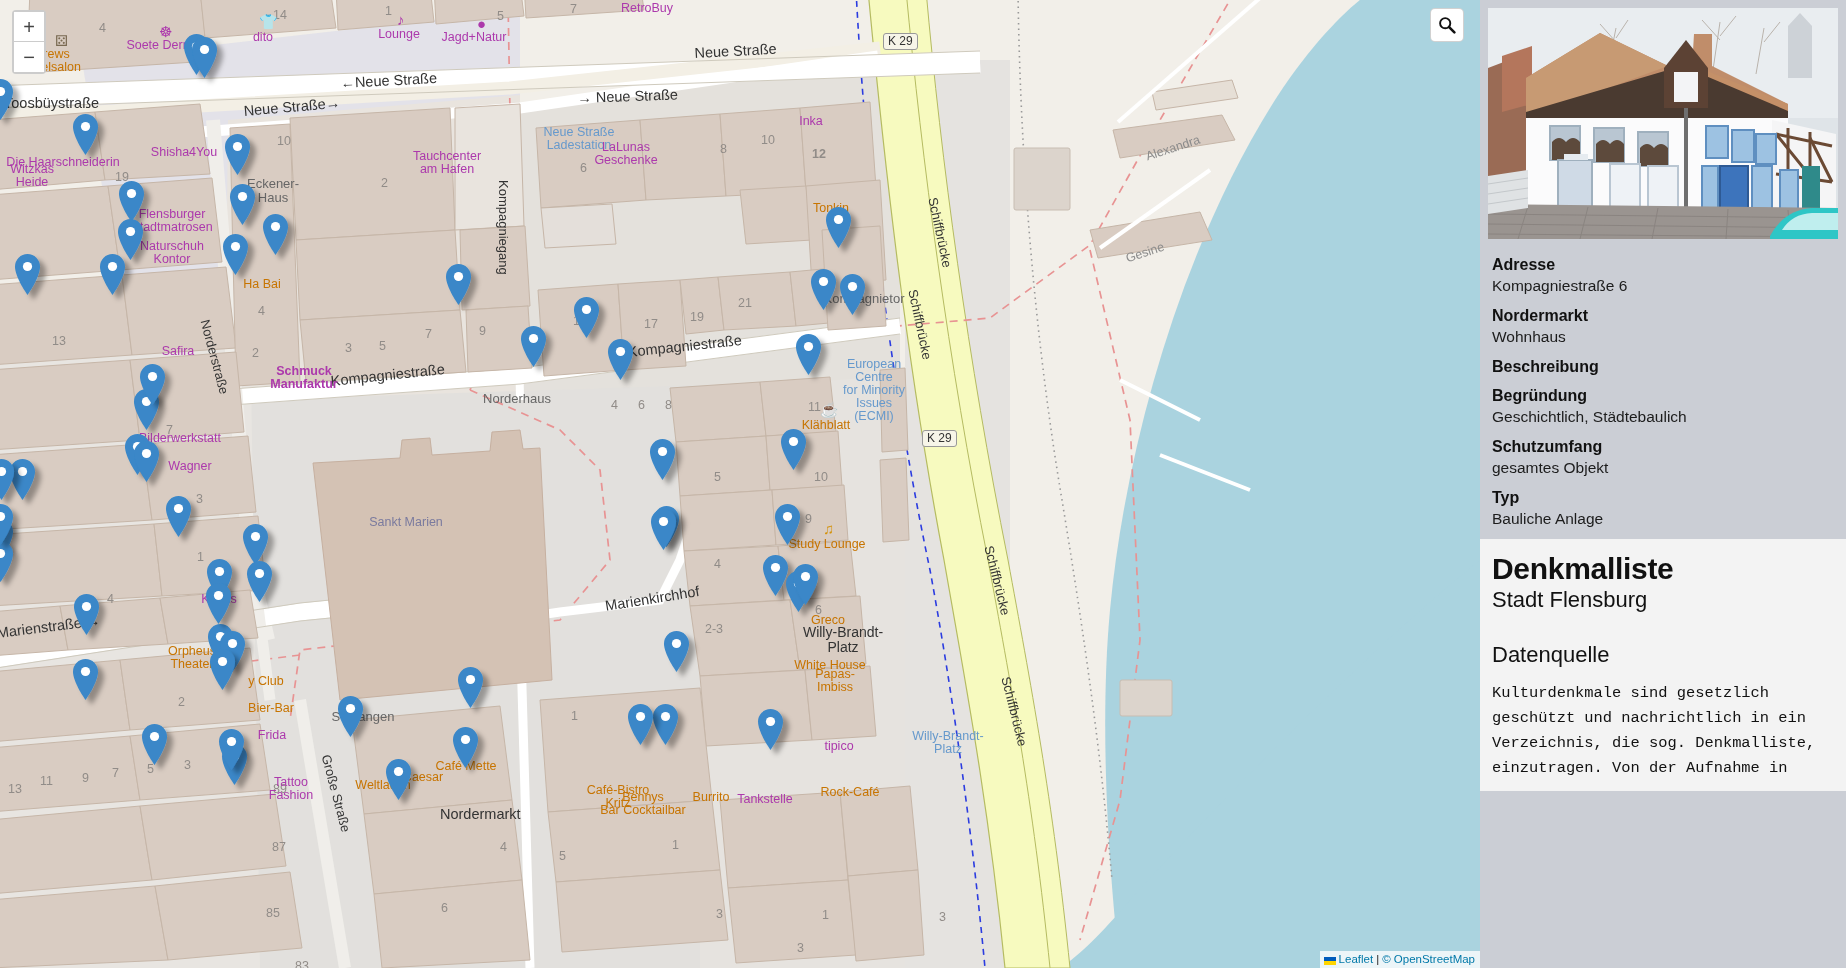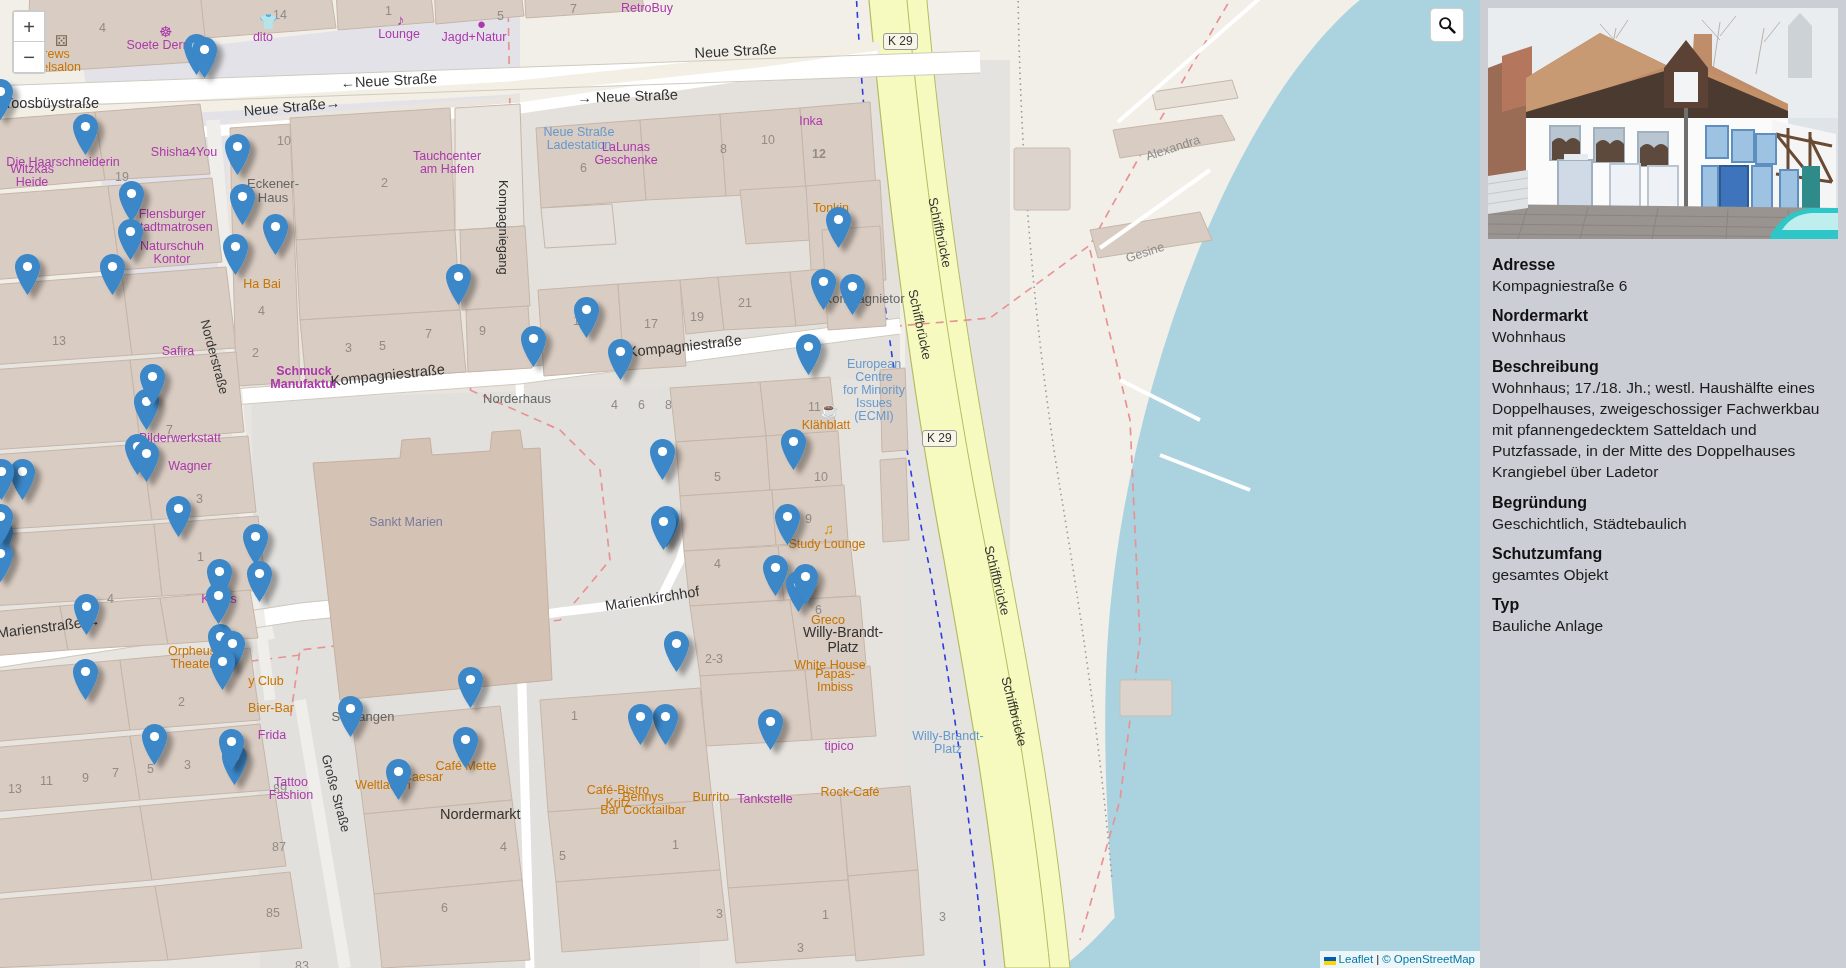--- a/index.html
+++ b/index.html
@@ -349,21 +349,21 @@
         <div class="lbl hnum" style="left: 611px; top: 398px;">4</div>
         <div class="lbl hnum" style="left: 638px; top: 398px;">6</div>
         <div class="lbl hnum" style="left: 665px; top: 398px;">8</div>
         <div class="lbl hnum" style="left: 808px; top: 400px;">11</div>
         <div class="lbl hnum" style="left: 814px; top: 470px;">10</div>
         <div class="lbl hnum" style="left: 805px; top: 512px;">9</div>
         <div class="lbl hnum" style="left: 808px; top: 573px;">7</div>
         <div class="lbl hnum" style="left: 815px; top: 603px;">6</div>
         <div class="lbl hnum" style="left: 714px; top: 470px;">5</div>
         <div class="lbl hnum" style="left: 714px; top: 557px;">4</div>
-        <div class="lbl hnum" style="left: 705px; top: 652px;">2-3</div>
+        <div class="lbl hnum" style="left: 705px; top: 622px;">2-3</div>
         <div class="lbl hnum" style="left: 571px; top: 709px;">1</div>
         <div class="lbl hnum" style="left: 196px; top: 492px;">3</div>
         <div class="lbl hnum" style="left: 52px; top: 334px;">13</div>
         <div class="lbl hnum" style="left: 150px; top: 390px;">9</div>
         <div class="lbl hnum" style="left: 166px; top: 423px;">7</div>
         <div class="lbl hnum" style="left: 197px; top: 550px;">1</div>
         <div class="lbl hnum" style="left: 107px; top: 592px;">4</div>
         <div class="lbl hnum" style="left: 178px; top: 695px;">2</div>
         <div class="lbl hnum" style="left: 8px; top: 782px;">13</div>
         <div class="lbl hnum" style="left: 40px; top: 774px;">11</div>
@@ -789,26 +789,31 @@
     </div>
 
     <div class="info">
       <h4>Adresse</h4>
       <p>Kompagniestraße 6</p>
 
       <h4>Nordermarkt</h4>
       <p>Wohnhaus</p>
 
       <h4>Beschreibung</h4>
-      <p>Wohnhaus; 17./18. Jh.; westl. Haushälfte eines Doppelhauses, zweigeschossiger Fachwerkbau mit pfannengedecktem Satteldach und Putzfassade, in der Mitte des Doppelhauses Krangiebel über Ladetor</p>
 
       <h4>Begründung</h4>
       <p>Geschichtlich, Städtebaulich</p>
 
       <h4>Schutzumfang</h4>
       <p>gesamtes Objekt</p>
 
       <h4>Typ</h4>
       <p>Bauliche Anlage</p>
     </div>
 
+    <div class="brand">
+      <h1>Denkmalliste</h1>
+      <h2>Stadt Flensburg</h2>
+      <h3>Datenquelle</h3>
+      <div class="src">Kulturdenkmale sind gesetzlich geschützt und nachrichtlich in ein Verzeichnis, die sog. Denkmalliste, einzutragen. Von der Aufnahme in</div>
+    </div>
   </div>
 </div>
 
 </body></html>

